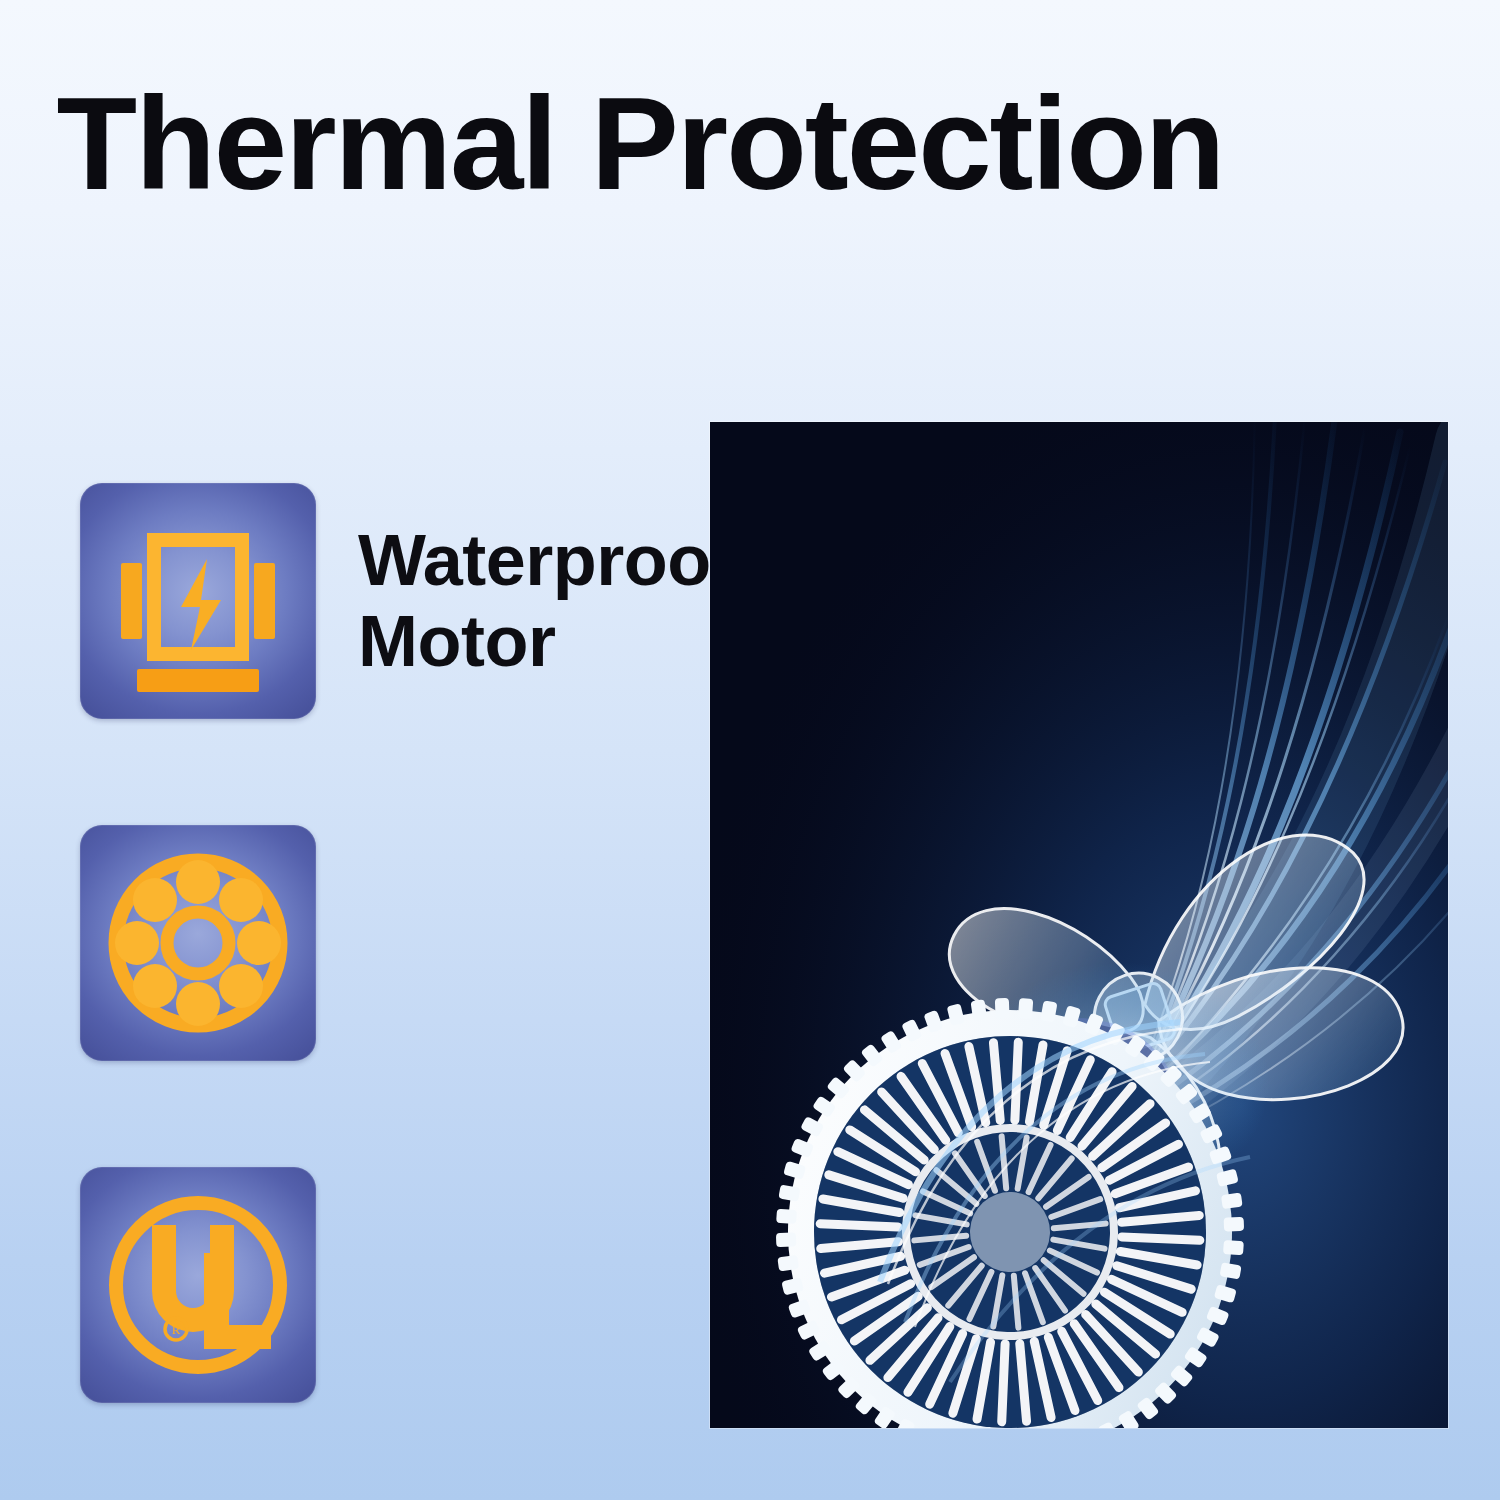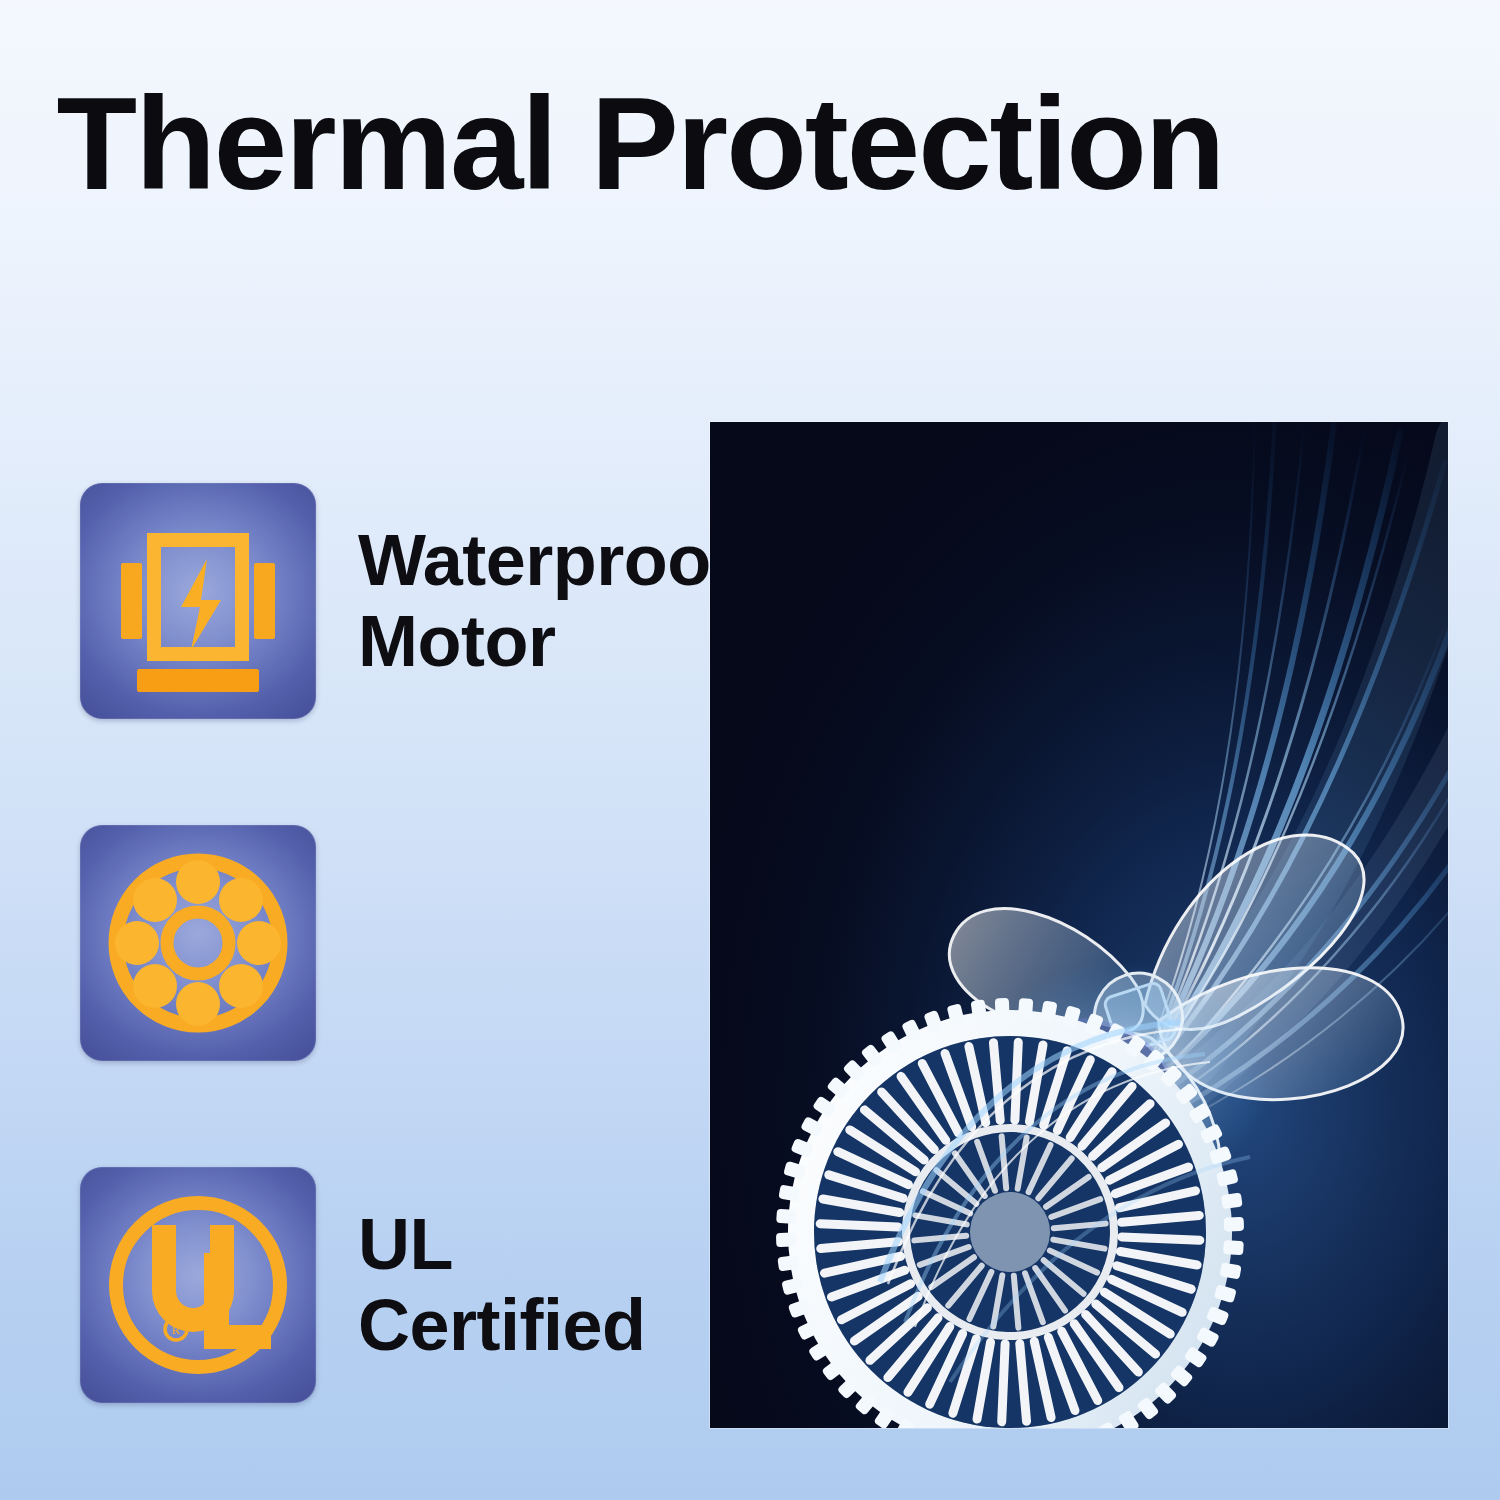--- a/index.html
+++ b/index.html
@@ -190,22 +190,20 @@
 
             <path d="M72 58 h24 v66 a17 17 0 0 0 34 0 v-66 h24 v66 a41 41 0 0 1 -82 0 z" fill="#f9ab23"></path>
 
             <path d="M124 86 h25 v72 h42 v24 h-67 z" fill="#f9ab23"></path>
 
             <circle cx="96" cy="162" r="11" fill="none" stroke="#f9ab23" stroke-width="3.5"></circle>
             <text x="96" y="167" font-family="Liberation Serif, serif" font-size="13" fill="#f9ab23" text-anchor="middle">R</text>
           </svg>
         </span>
       </div>
-      <div class="feature-label">UL
-Certified</div>
     </div>
 
   </div>
 
   <div class="product-panel">
     <svg viewBox="0 0 738 1006" xmlns="http://www.w3.org/2000/svg">
       <defs>
         <radialGradient id="bgGlow" cx="72%" cy="68%" r="78%">
           <stop offset="0%" stop-color="#27528f" stop-opacity="0.85"></stop>
           <stop offset="38%" stop-color="#14305f" stop-opacity="0.7"></stop>

